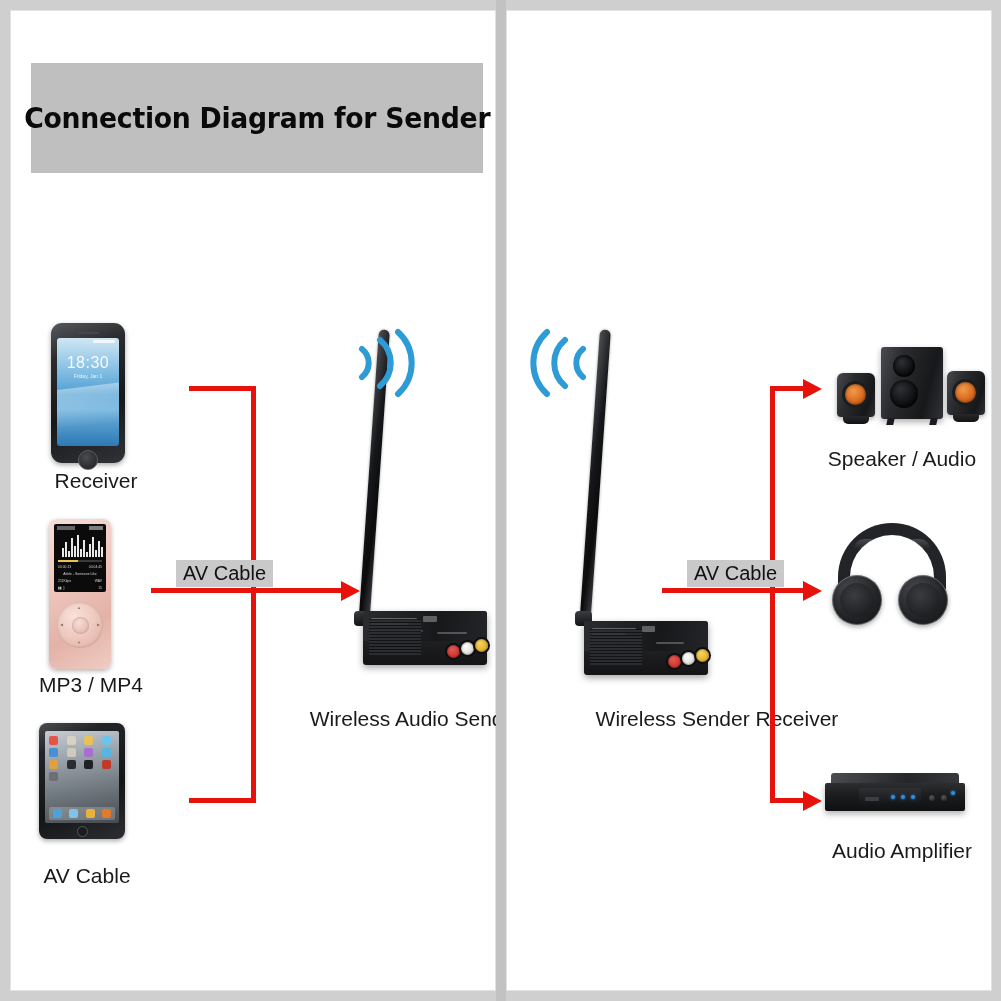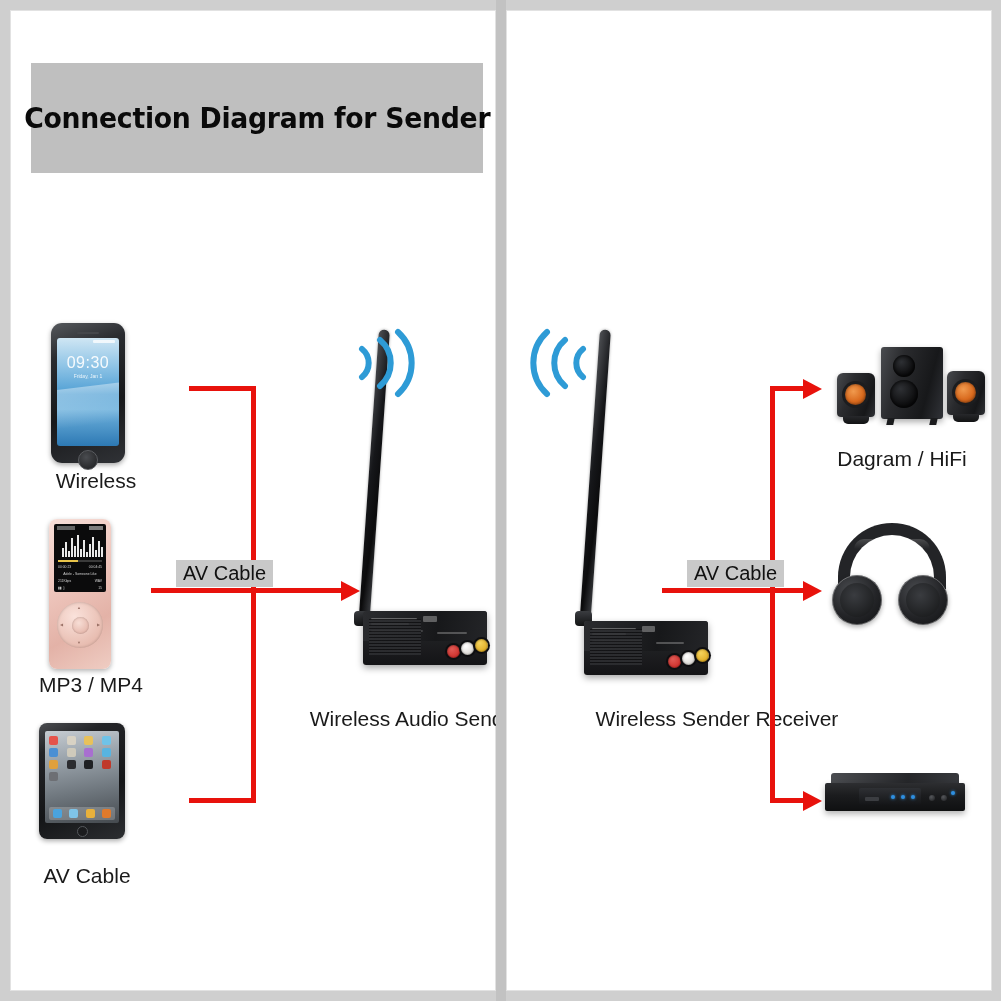--- a/index.html
+++ b/index.html
@@ -178,27 +178,27 @@
 
     <div class="hdr" id="hdr-left">
       <span class="hdr-txt">Connection Diagram for Sender</span>
     </div>
 
     <div class="dev" style="left:40px;top:312px;">
       <div class="phone">
         <div class="phone-ear"></div>
         <div class="phone-scr">
           <div class="phone-status"></div>
-          <div class="phone-clock">09:30</div>
+          <div class="phone-clock">18:30</div>
           <div class="phone-date">Friday, Jan 1</div>
         </div>
         <div class="phone-home"></div>
       </div>
     </div>
-    <div class="lbl" style="left:0px;top:458px;width:170px;">Wireless</div>
+    <div class="lbl" style="left:0px;top:458px;width:170px;">Receiver</div>
 
     <div class="dev" style="left:38px;top:508px;">
       <div class="mp3">
         <div class="mp3-scr">
           <div class="mp3-top"></div>
           <div class="eq">
             <i style="height:9px"></i>
               <i style="height:15px"></i>
               <i style="height:6px"></i>
             <i style="height:19px"></i>
@@ -361,21 +361,21 @@
       </div>
       <div class="sat" style="left:0px;top:32px;">
         <div class="cone"></div>
         <div class="sat-stand"></div>
       </div>
       <div class="sat" style="left:110px;top:30px;">
         <div class="cone"></div>
         <div class="sat-stand"></div>
       </div>
     </div>
-    <div class="lbl" style="left:300px;top:436px;width:190px;">Dagram / HiFi</div>
+    <div class="lbl" style="left:300px;top:436px;width:190px;">Speaker / Audio</div>
 
     <div class="hs" style="left:325px;top:512px;">
       <div class="hs-band"></div>
       <div class="cup" style="left:0px;"></div>
       <div class="cup-ring" style="left:0px;"></div>
       <div class="cup" style="left:66px;"></div>
       <div class="cup-ring" style="left:66px;"></div>
     </div>
 
     <div class="amp" style="left:318px;top:762px;">
@@ -384,15 +384,16 @@
         <div class="amp-disp"></div>
         <div class="amp-slot"></div>
         <div class="amp-led" style="left:66px;top:12px;"></div>
         <div class="amp-led" style="left:76px;top:12px;"></div>
         <div class="amp-led" style="left:86px;top:12px;"></div>
         <div class="amp-led" style="left:126px;top:8px;"></div>
         <div class="amp-knob" style="left:104px;top:12px;"></div>
         <div class="amp-knob" style="left:116px;top:12px;"></div>
       </div>
     </div>
+    <div class="lbl" style="left:300px;top:828px;width:190px;">Audio Amplifier</div>
 
   </div>
 </div>
 
 </body></html>

